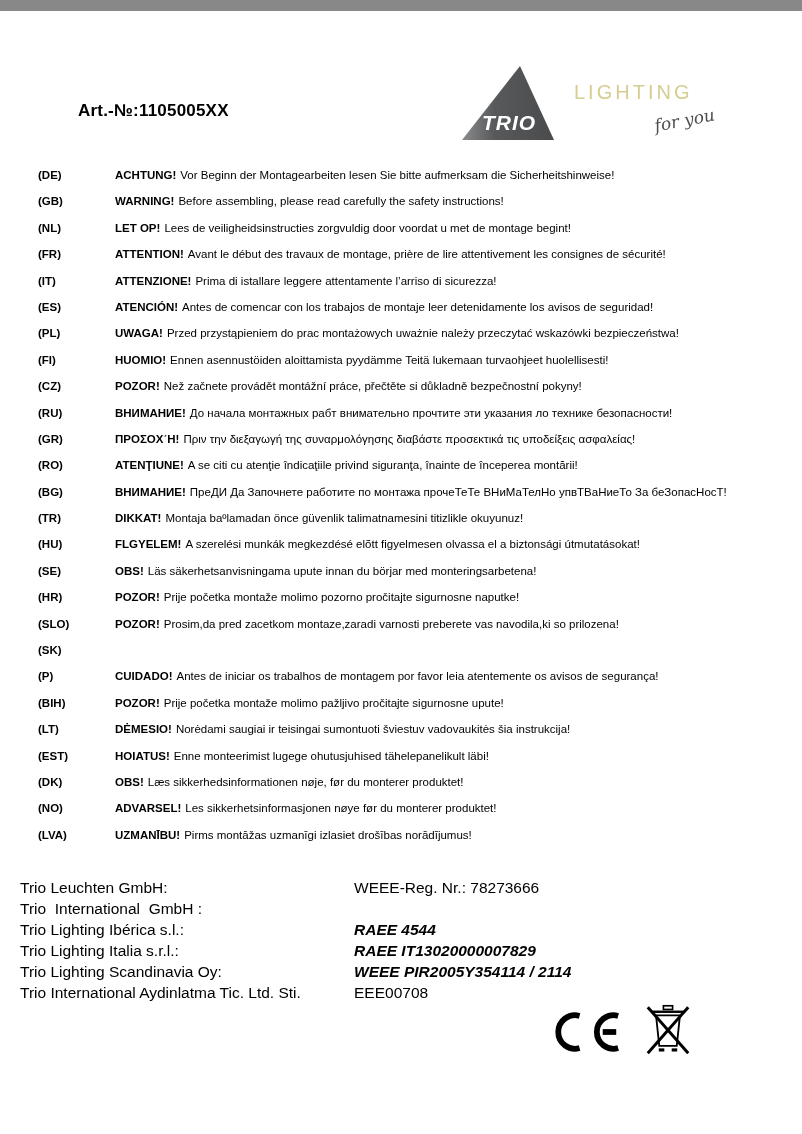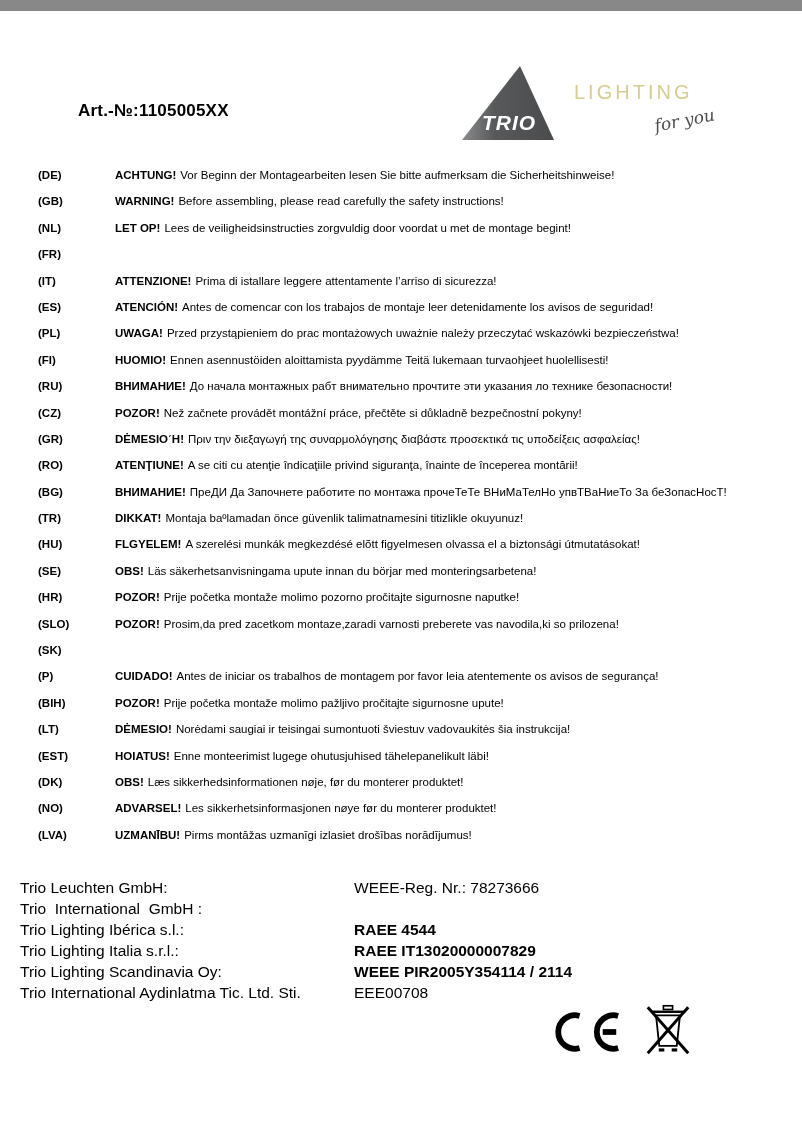--- a/index.html
+++ b/index.html
@@ -58,21 +58,21 @@
     position:absolute;left:20px;top:866px;width:740px;
     font-size:15.5px;
   }
   .company-row{
     display:flex;
     line-height:21px;
     white-space:pre;
   }
   .company-row .cname{flex:0 0 334px;}
   .company-row .creg{flex:1;}
-  .creg.ital{font-weight:bold;}
+  .creg.ital{font-style:italic;font-weight:bold;}
   
   .ce-mark{position:absolute;left:550px;top:998px;}
   .weee-bin{position:absolute;left:645px;top:993px;}
 </style>
 </head>
 <body>
 
 <div class="page">
 
   <div class="art-no">Art.-№:1105005XX</div>
@@ -101,48 +101,49 @@
       <div class="warning-row">
     <span class="lang">(GB)</span>
     <span class="msg"><b class="kw">WARNING!</b><span>Before assembling, please read carefully the safety instructions!</span></span>
   </div>
       <div class="warning-row">
     <span class="lang">(NL)</span>
     <span class="msg"><b class="kw">LET OP!</b><span>Lees de veiligheidsinstructies zorgvuldig door voordat u met de montage begint!</span></span>
   </div>
       <div class="warning-row">
     <span class="lang">(FR)</span>
+    <span class="msg"><b class="kw">ATTENTION!</b><span>Avant le début des travaux de montage, prière de lire attentivement les consignes de sécurité!</span></span>
   </div>
       <div class="warning-row">
     <span class="lang">(IT)</span>
     <span class="msg"><b class="kw">ATTENZIONE!</b><span>Prima di istallare leggere attentamente l’arriso di sicurezza!</span></span>
   </div>
       <div class="warning-row">
     <span class="lang">(ES)</span>
     <span class="msg"><b class="kw">ATENCIÓN!</b><span>Antes de comencar con los trabajos de montaje leer detenidamente los avisos de seguridad!</span></span>
   </div>
       <div class="warning-row">
     <span class="lang">(PL)</span>
     <span class="msg"><b class="kw">UWAGA!</b><span>Przed przystąpieniem do prac montażowych uważnie należy przeczytać wskazówki bezpieczeństwa!</span></span>
   </div>
       <div class="warning-row">
     <span class="lang">(FI)</span>
     <span class="msg"><b class="kw">HUOMIO!</b><span>Ennen asennustöiden aloittamista pyydämme Teitä lukemaan turvaohjeet huolellisesti!</span></span>
   </div>
       <div class="warning-row">
+    <span class="lang">(CZ)</span>
+    <span class="msg"><b class="kw">POZOR!</b><span>Než začnete provádět montážní práce, přečtěte si důkladně bezpečnostní pokyny!</span></span>
+  </div>
+      <div class="warning-row">
     <span class="lang">(RU)</span>
     <span class="msg"><b class="kw">ВНИМАНИЕ!</b><span>До начала монтажных рабт внимательно прочтите эти указания ло технике безопасности!</span></span>
   </div>
       <div class="warning-row">
-    <span class="lang">(CZ)</span>
-    <span class="msg"><b class="kw">POZOR!</b><span>Než začnete provádět montážní práce, přečtěte si důkladně bezpečnostní pokyny!</span></span>
-  </div>
-      <div class="warning-row">
     <span class="lang">(GR)</span>
-    <span class="msg"><b class="kw">DĖMESIO΄Η!</b><span>Πριν την διεξαγωγή της συναρμολόγησης διαβάστε προσεκτικά τις υποδείξεις ασφαλείας!</span></span>
+    <span class="msg"><b class="kw">ΠΡΟΣΟΧ΄Η!</b><span>Πριν την διεξαγωγή της συναρμολόγησης διαβάστε προσεκτικά τις υποδείξεις ασφαλείας!</span></span>
   </div>
       <div class="warning-row">
     <span class="lang">(RO)</span>
     <span class="msg"><b class="kw">ATENŢIUNE!</b><span>A se citi cu atenţie îndicaţiile privind siguranţa, înainte de începerea montării!</span></span>
   </div>
       <div class="warning-row">
     <span class="lang">(BG)</span>
     <span class="msg"><b class="kw">ВНИМАНИЕ!</b><span>ПреДИ Да Започнете работите по монтажа прочеТеТе ВНиМаТелНо упвТВаНиеТо За беЗопасНосТ!</span></span>
   </div>
       <div class="warning-row">

